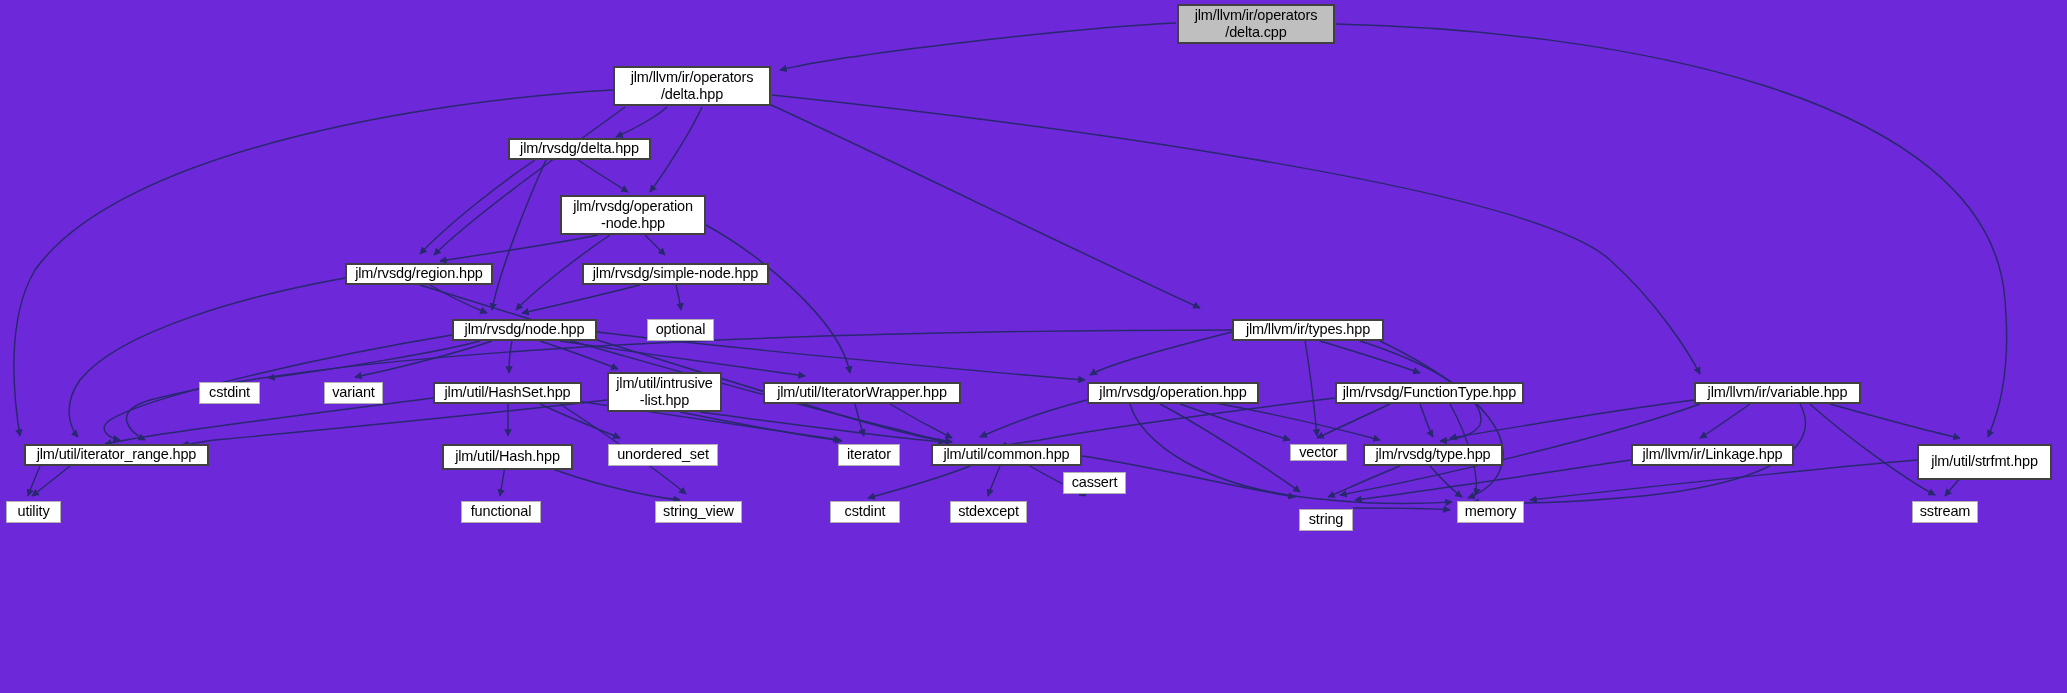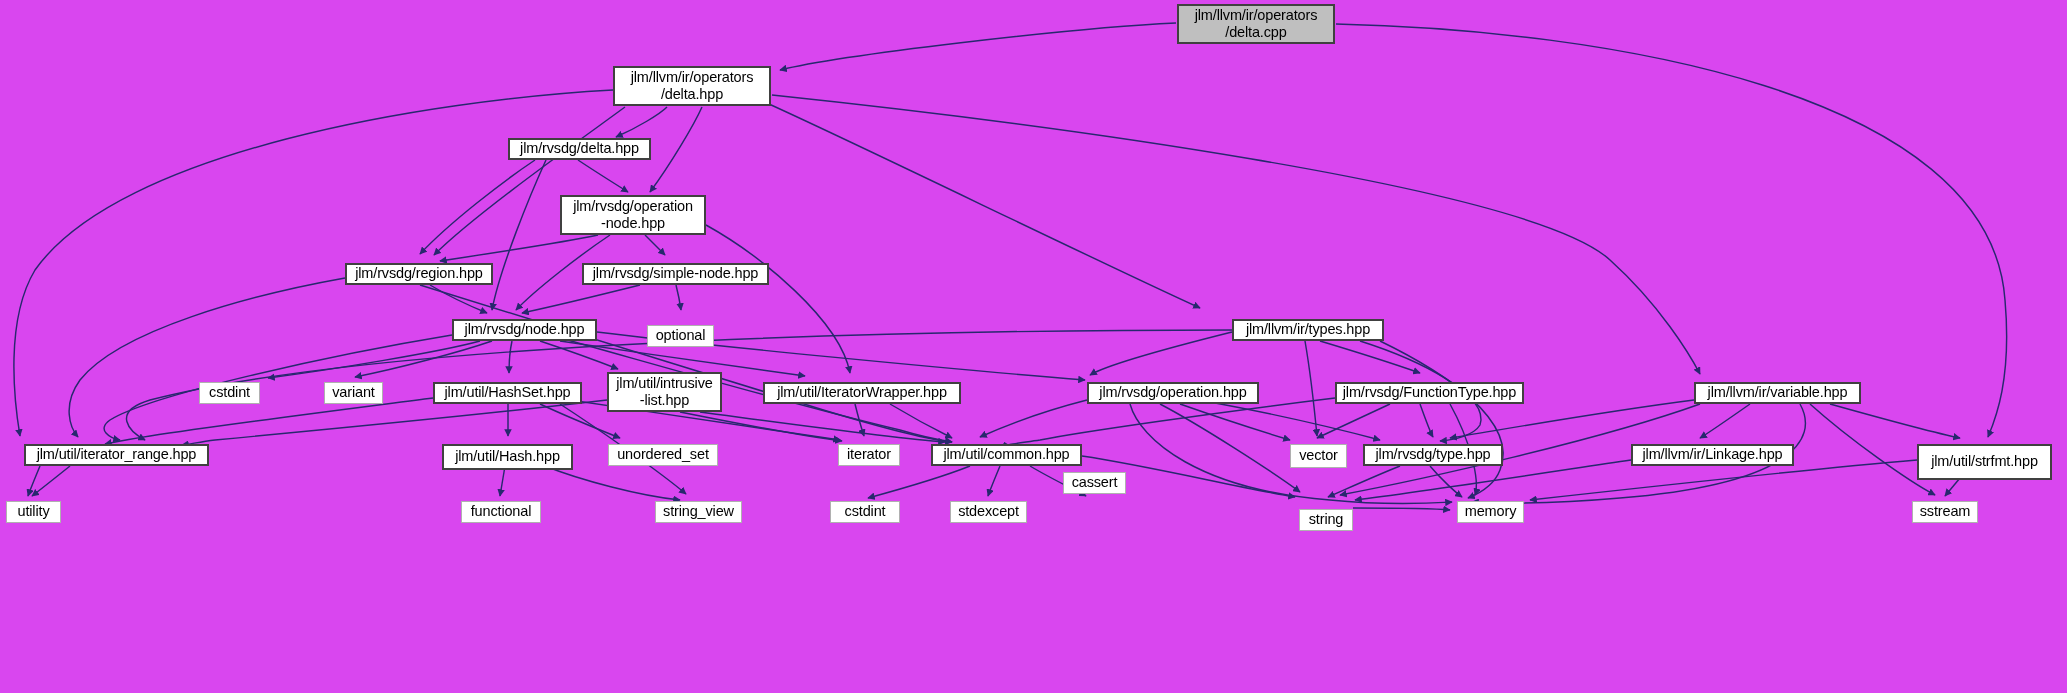--- a/index.html
+++ b/index.html
@@ -7,21 +7,21 @@
     padding: 0;
     background: #ffffff;
   }
   body {
     font-family: "Liberation Sans", sans-serif;
   }
   #graph-root {
     position: relative;
     width: 2067px;
     height: 693px;
-    background: #d946ef;
+    background: #6d28d9;
     overflow: hidden;
   }
   svg.edges {
     position: absolute;
     left: 0;
     top: 0;
     width: 2067px;
     height: 693px;
     pointer-events: none;
   }
@@ -142,37 +142,37 @@
       <div class="node root" style="left: 1177px; top: 4px; width: 158px; height: 40px;">jlm/llvm/ir/operators
 /delta.cpp</div>
       <div class="node strong" style="left: 613px; top: 66px; width: 158px; height: 40px;">jlm/llvm/ir/operators
 /delta.hpp</div>
       <div class="node strong" style="left: 508px; top: 138px; width: 143px; height: 22px; text-align: center;">jlm/rvsdg/delta.hpp</div>
       <div class="node strong" style="left: 560px; top: 195px; width: 146px; height: 40px;">jlm/rvsdg/operation
 -node.hpp</div>
       <div class="node strong" style="left: 345px; top: 263px; width: 148px; height: 22px;">jlm/rvsdg/region.hpp</div>
       <div class="node strong" style="left: 582px; top: 263px; width: 187px; height: 22px;">jlm/rvsdg/simple-node.hpp</div>
       <div class="node strong" style="left: 452px; top: 319px; width: 145px; height: 22px;">jlm/rvsdg/node.hpp</div>
-      <div class="node sys" style="left: 647px; top: 319px; width: 67px; height: 22px; margin-top: 6px;">optional</div>
+      <div class="node sys" style="left: 647px; top: 319px; width: 67px; height: 22px;">optional</div>
       <div class="node strong" style="left: 1232px; top: 319px; width: 152px; height: 22px;">jlm/llvm/ir/types.hpp</div>
       <div class="node sys" style="left: 199px; top: 382px; width: 61px; height: 22px;">cstdint</div>
       <div class="node sys" style="left: 288px; top: 382px; width: 59px; height: 22px; margin-left: 36px;">variant</div>
       <div class="node strong" style="left: 433px; top: 382px; width: 149px; height: 22px;">jlm/util/HashSet.hpp</div>
       <div class="node strong" style="left: 607px; top: 372px; width: 115px; height: 40px;">jlm/util/intrusive
 -list.hpp</div>
       <div class="node strong" style="left: 763px; top: 382px; width: 198px; height: 22px;">jlm/util/IteratorWrapper.hpp</div>
       <div class="node strong" style="left: 1087px; top: 382px; width: 172px; height: 22px;">jlm/rvsdg/operation.hpp</div>
       <div class="node strong" style="left: 1335px; top: 382px; width: 189px; height: 22px;">jlm/rvsdg/FunctionType.hpp</div>
       <div class="node strong" style="left: 1694px; top: 382px; width: 167px; height: 22px;">jlm/llvm/ir/variable.hpp</div>
       <div class="node strong" style="left: 24px; top: 444px; width: 185px; height: 22px;">jlm/util/iterator_range.hpp</div>
       <div class="node strong" style="left: 442px; top: 444px; width: 131px; height: 26px;">jlm/util/Hash.hpp</div>
       <div class="node sys" style="left: 608px; top: 444px; width: 110px; height: 22px;">unordered_set</div>
       <div class="node sys" style="left: 838px; top: 444px; width: 62px; height: 22px;">iterator</div>
       <div class="node strong" style="left: 931px; top: 444px; width: 151px; height: 22px;">jlm/util/common.hpp</div>
-      <div class="node sys" style="left: 1290px; top: 444px; width: 57px; height: 24px;">vector</div>
+      <div class="node sys" style="left: 1290px; top: 444px; width: 57px; height: 17px;">vector</div>
       <div class="node strong" style="left: 1363px; top: 444px; width: 140px; height: 22px;">jlm/rvsdg/type.hpp</div>
       <div class="node strong" style="left: 1631px; top: 444px; width: 163px; height: 22px;">jlm/llvm/ir/Linkage.hpp</div>
       <div class="node strong" style="left: 1917px; top: 444px; width: 135px; height: 36px;">jlm/util/strfmt.hpp</div>
       <div class="node sys" style="left: 6px; top: 501px; width: 55px; height: 22px;">utility</div>
       <div class="node sys" style="left: 461px; top: 501px; width: 80px; height: 22px;">functional</div>
       <div class="node sys" style="left: 655px; top: 501px; width: 87px; height: 22px;">string_view</div>
       <div class="node sys" style="left: 830px; top: 501px; width: 70px; height: 22px;">cstdint</div>
       <div class="node sys" style="left: 950px; top: 501px; width: 77px; height: 22px;">stdexcept</div>
       <div class="node sys" style="left: 1057px; top: 472px; width: 63px; height: 22px; margin-left: 6px;">cassert</div>
       <div class="node sys" style="left: 1299px; top: 501px; width: 54px; height: 22px; margin-top: 8px;">string</div>

